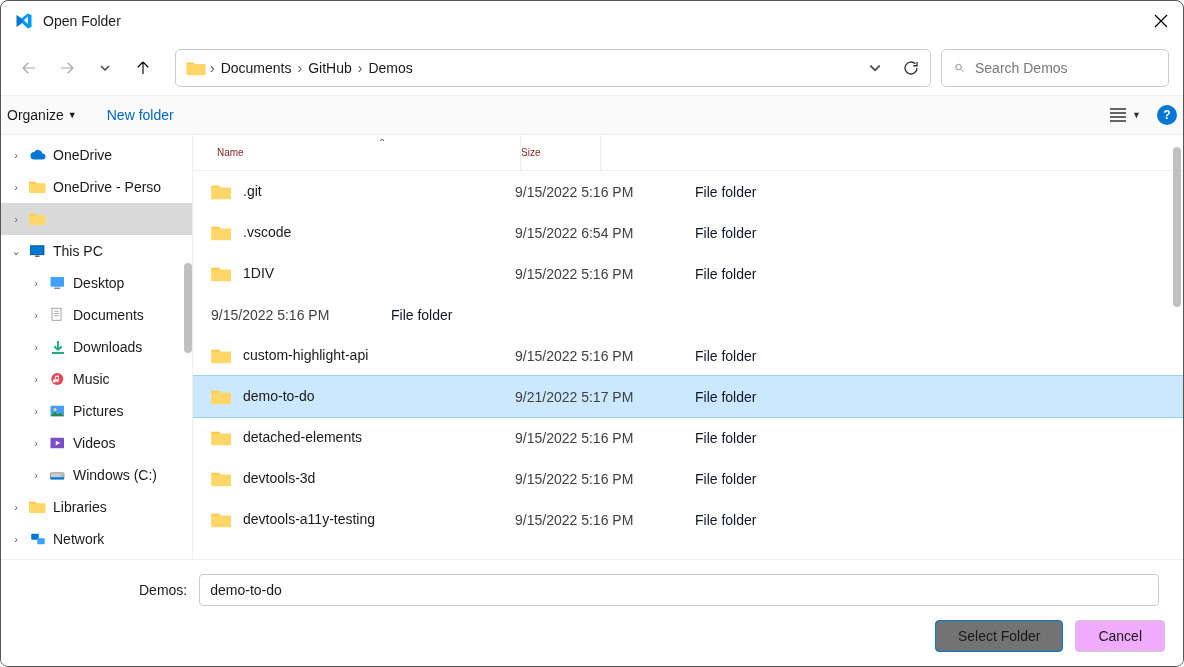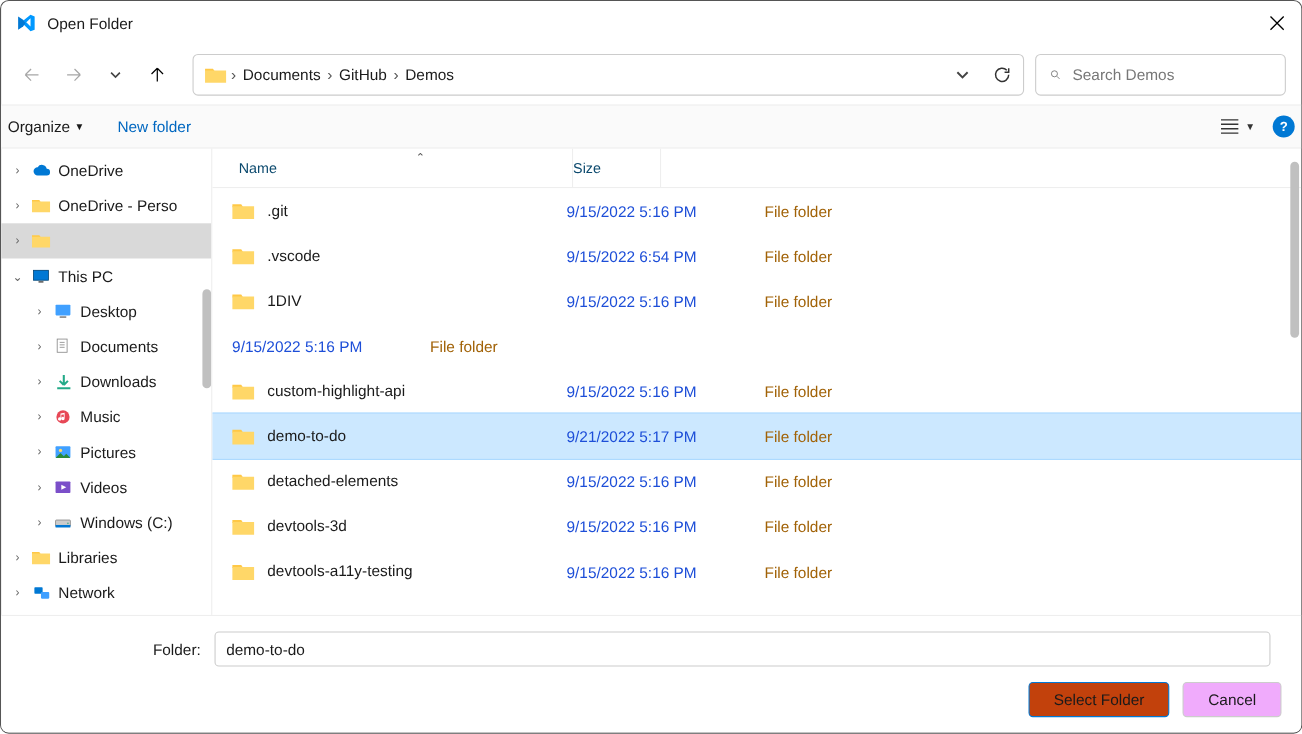--- a/index.html
+++ b/index.html
@@ -30,37 +30,37 @@
 .tree-item.indent1{padding-left:28px}
 .expand{width:14px;display:flex;justify-content:center;color:#666;font-size:11px}
 .tree-icon{width:18px;height:16px;flex-shrink:0}
 .sidebar-scrollbar{position:absolute;right:0;top:128px;width:8px;height:90px;background:#c0c0c0;border-radius:4px}
 .filelist{flex:1;position:relative;overflow:hidden}
 .col-headers{display:flex;height:36px;align-items:center;border-bottom:1px solid #eee;padding-left:18px}
 .col-name{width:310px;padding-left:6px}
 .col-date{width:180px}
 .col-type{width:150px}
 .col-size{width:80px}
-.col-headers>div{color:#0c4a6e;font-size:13px;border-right:1px solid #eee;height:100%;display:flex;align-items:center}
+.col-headers>div{color:#7f1d1d;font-size:10px;border-right:1px solid #eee;height:100%;display:flex;align-items:center}
 .sort-arrow{position:absolute;left:185px;top:2px;font-size:10px;color:#555}
 .rows{overflow-y:auto;height:388px}
 .row{display:flex;align-items:center;height:41px;padding-left:18px;cursor:pointer}
 .row.selected{background:#cce8ff;outline:1px solid #99d1ff}
 .row .folder-ic{width:22px;height:18px;margin-right:10px}
 .row .cell-name{width:304px;display:flex;align-items:flex-start}
-.row .cell-date{width:180px;color:#1d4ed8}
-.row .cell-type{width:150px;color:#a16207}
+.row .cell-date{width:180px;color:#404040}
+.row .cell-type{width:150px;color:#0f172a}
 .filelist-scrollbar{position:absolute;right:2px;top:12px;width:8px;height:160px;background:#c0c0c0;border-radius:4px}
 .footer{border-top:1px solid #eee;padding:14px 18px;background:#fff}
 .folder-row{display:flex;align-items:center;gap:12px;margin-bottom:14px}
 .folder-row label{margin-left:auto;width:auto}
 .folder-input{flex:1;height:32px;border:1px solid #ccc;border-radius:4px;padding:0 10px;max-width:960px}
 .btn-row{display:flex;justify-content:flex-end;gap:12px}
 .btn{height:32px;padding:0 22px;border:1px solid #ccc;border-radius:4px;background:#f0abfc;cursor:pointer}
-.btn.primary{background:#c2410c;border-color:#0078d4}
+.btn.primary{background:#737373;border-color:#0078d4}
 .folder-svg{fill:#ffd768}
 .folder-svg .tab{fill:#ffc846}
 </style>
 </head>
 <body>
 
 <div class="titlebar">
   <svg class="vscode-icon" viewBox="0 0 24 24">
       <path fill="#0098ff" d="M17 2l5 2v16l-5 2-9-9 3-3 6 6V6l-6 6-3-3z"></path>
       <path fill="#0078d4" d="M8 8L2 4v16l6-4 3-4z"></path>
@@ -346,20 +346,20 @@
           <div class="cell-date">9/15/2022 5:16 PM</div>
           <div class="cell-type">File folder</div>
         </div>
       </div>
     <div class="filelist-scrollbar"></div>
   </div>
 </div>
 
 <div class="footer">
   <div class="folder-row">
-    <label style="margin-left:120px">Folder:</label>
+    <label style="margin-left:120px">Demos:</label>
     <input class="folder-input" value="demo-to-do" style="">
   </div>
   <div class="btn-row">
     <button class="btn primary">Select Folder</button>
     <button class="btn">Cancel</button>
   </div>
 </div>
 
 </body></html>

